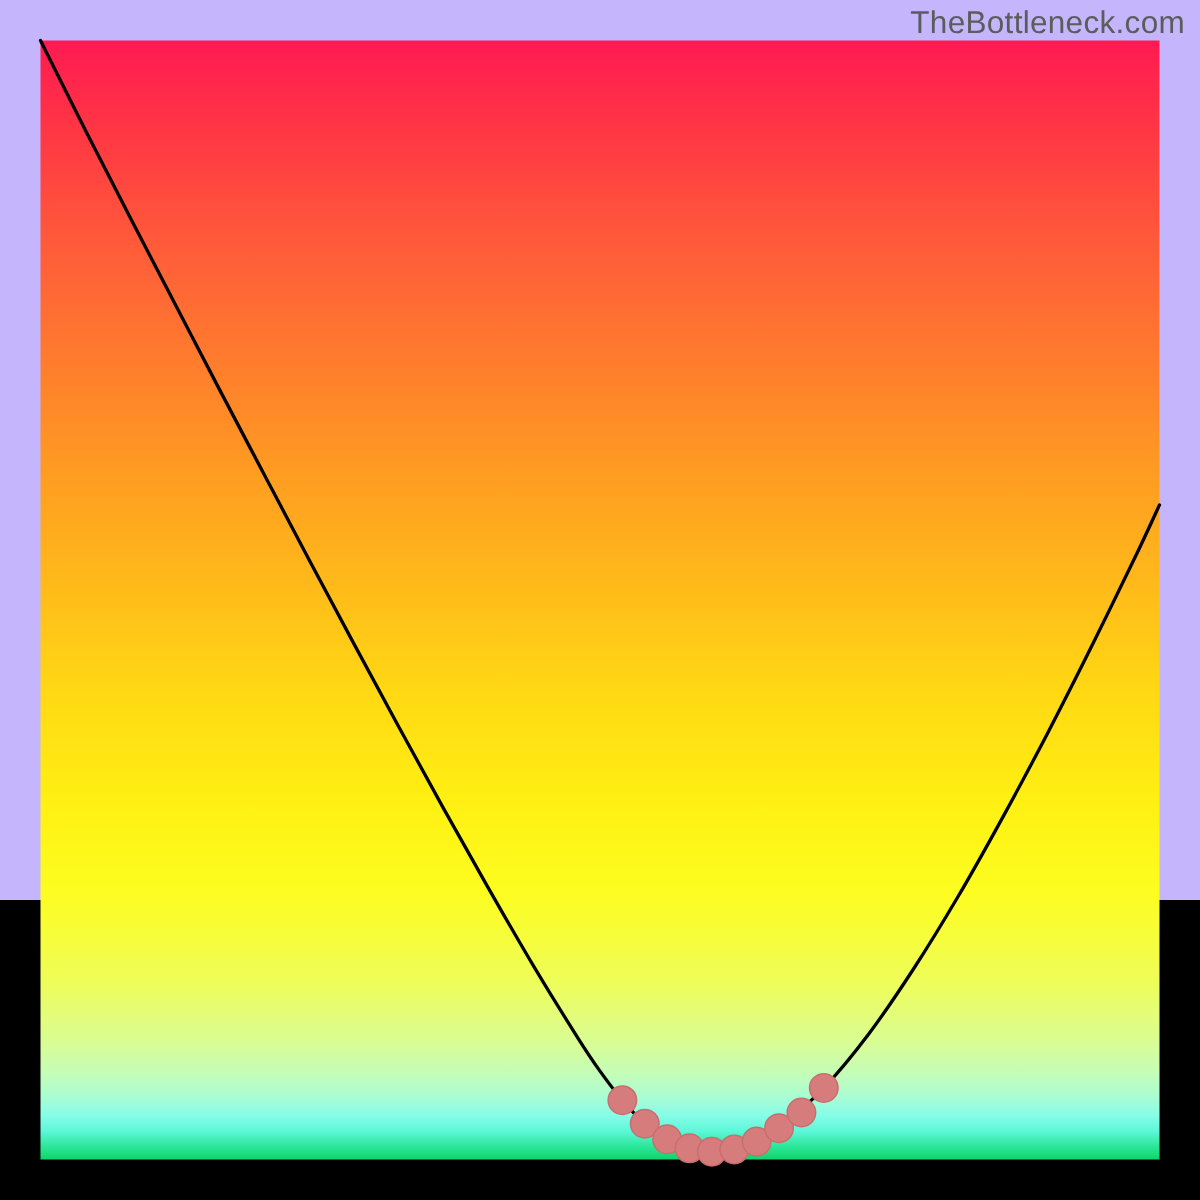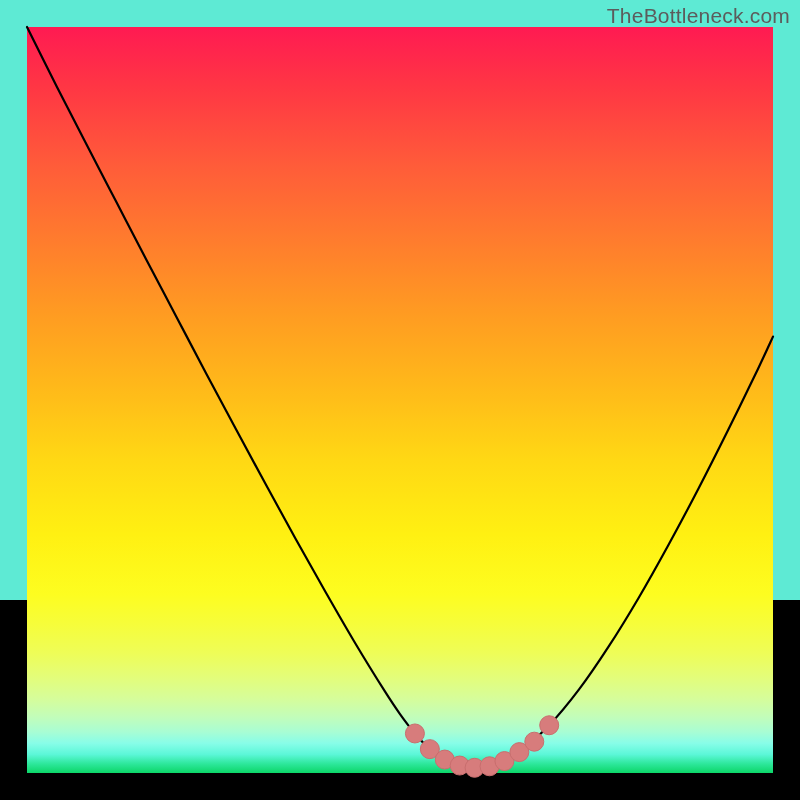--- a/index.html
+++ b/index.html
@@ -8,21 +8,21 @@
     width: 800px;
     height: 800px;
     background: #000;
     overflow: hidden;
     font-family: Arial, Helvetica, sans-serif;
   }
   .stage {
     position: relative;
     width: 800px;
     height: 600px;
-    background: #5eead4;
+    background: #c4b5fd;
   }
   .gradient {
     position: absolute;
     left: 27px;
     top: 27px;
     width: 746px;
     height: 746px;
     background: linear-gradient(to bottom,
       #ff1a52 0%,
       #ff3644 8%,

